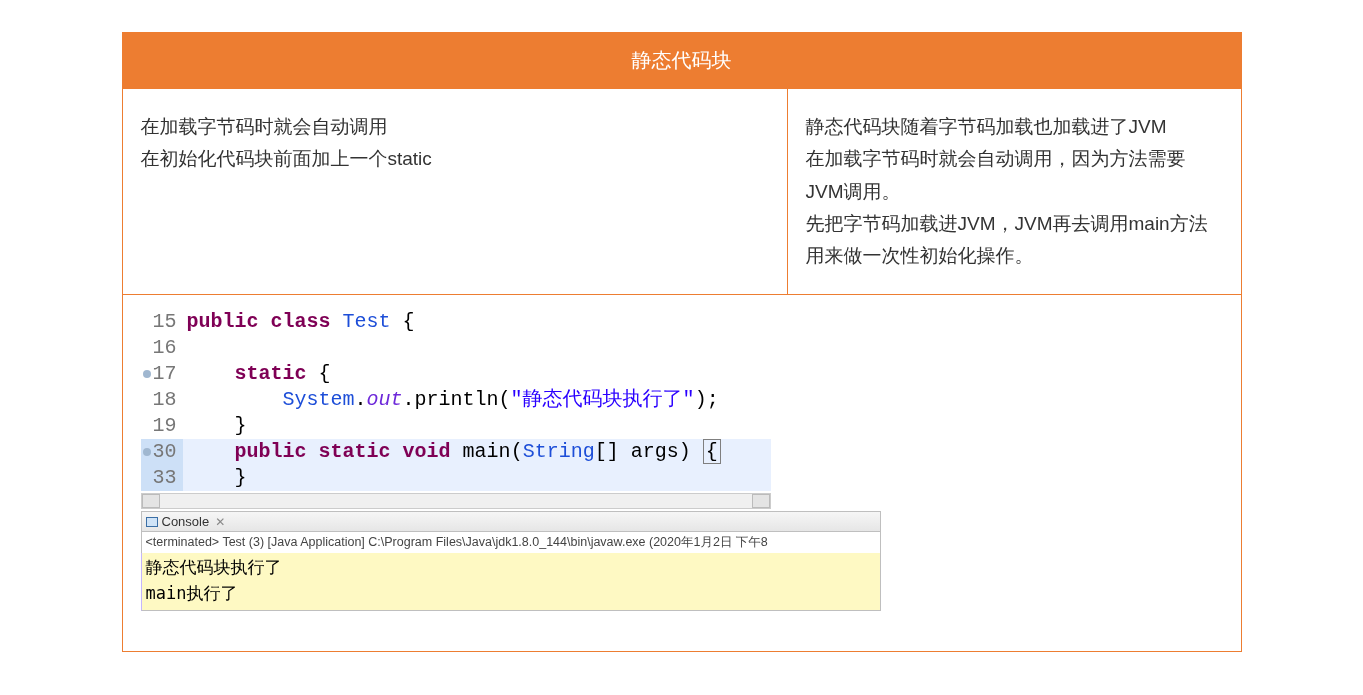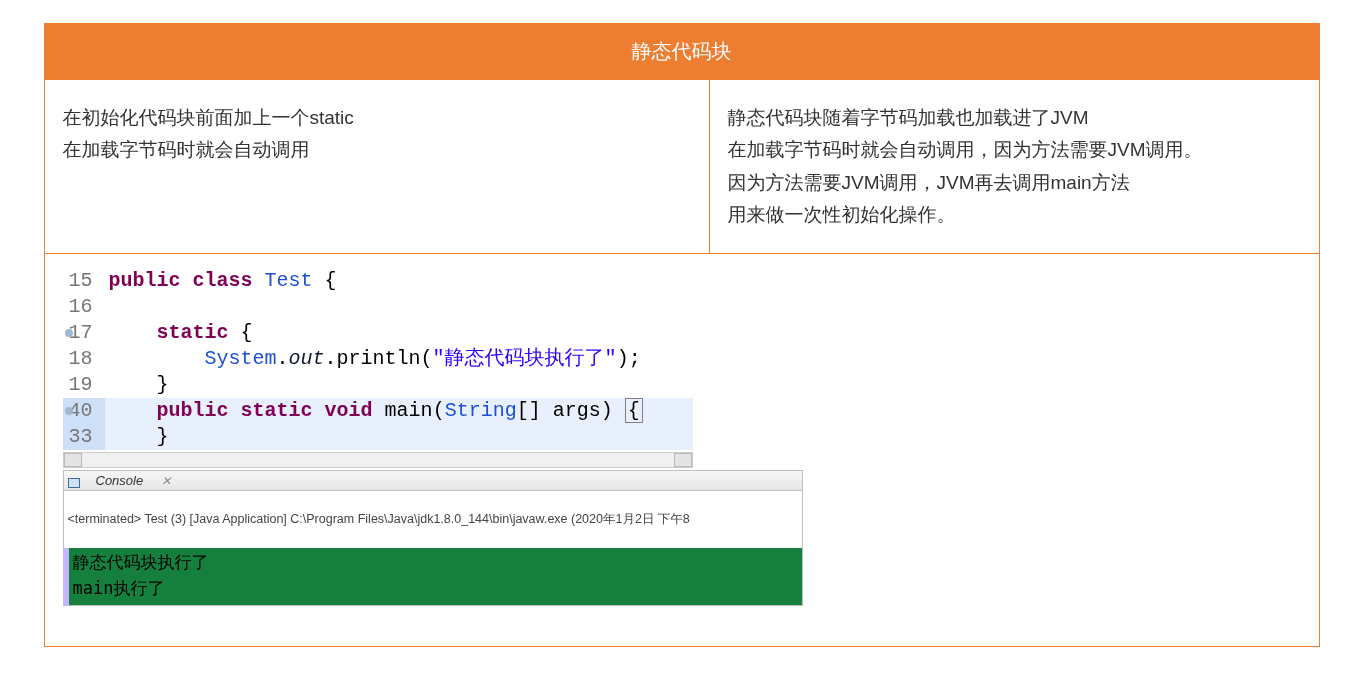--- a/index.html
+++ b/index.html
@@ -5,22 +5,22 @@
   * { box-sizing: border-box; }
   body {
     margin: 0;
     padding: 20px;
     font-family: "Microsoft YaHei", Arial, sans-serif;
     background: #fff;
     font-size: 18px;
     color: #333;
   }
   .wrap {
-    width: 1276px;
-    margin: 3px auto;
+    width: 1120px;
+    margin: 12px auto;
     border: 1px solid #ED7D31;
   }
   .header {
     background: #ED7D31;
     color: #fff;
     text-align: center;
     padding: 14px 0;
     font-size: 20px;
     border-bottom: 1px solid #ED7D31;
   }
@@ -42,21 +42,21 @@
   .editor {
     font-family: Consolas, "Courier New", monospace;
     font-size: 20px;
     line-height: 1.3;
     background: #fff;
     width: 630px;
   }
   .code-line { display: flex; align-items: baseline; }
   .gutter {
     width: 42px;
-    text-align: center;
+    text-align: right;
     color: #777;
     padding-right: 6px;
     user-select: none;
     position: relative;
     flex-shrink: 0;
   }
   .gutter .dot {
     position: absolute;
     left: 2px;
     top: 50%;
@@ -67,21 +67,21 @@
   }
   .code {
     white-space: pre;
     padding-left: 4px;
     flex: 1;
   }
   .hl { background: #e8f0fe; }
   .hl .gutter { background: #cde0f7; }
   .kw { color: #7f0055; font-weight: bold; }
   .typ { color: #1d4ed8; }
-  .fld { color: #0f172a; font-style: italic; }
+  .fld { color: #6d28d9; font-style: italic; }
   .str { color: #2a00ff; }
   .pln { color: #000; }
   .brc { color: #000; }
   .box-brace {
     border: 1px solid #7f7f7f;
     padding: 0 2px;
   }
   .scrollbar {
     height: 16px;
     background: #f0f0f0;
@@ -105,75 +105,74 @@
     margin-top: 2px;
     font-family: Arial, sans-serif;
   }
   .console-tabbar {
     background: linear-gradient(#f6f6f6,#e6e6e6);
     border: 1px solid #bfbfbf;
     padding: 2px 4px;
     font-size: 13px;
     color: #333;
     display: flex;
-    align-items: flex-end;
-    gap: 16px;
-    font-style: italic;
+    align-items: center;
+    gap: 4px;
   }
   .console-icon {
     width: 12px; height: 10px;
     border: 1px solid #3a6ea5;
     background: #cfe3f7;
     display: inline-block;
   }
   .console-close {
     font-size: 12px;
     color: #888;
     margin-left: 2px;
   }
   .console-status {
     font-size: 12.5px;
     color: #444;
-    padding: 20px 4px;
+    padding: 2px 4px;
     background: #fff;
     border-left: 1px solid #bfbfbf;
     border-right: 1px solid #bfbfbf;
     white-space: nowrap;
     overflow: hidden;
   }
   .console-out {
     font-family: Consolas, "SimSun", monospace;
     font-size: 17px;
     color: #000;
     padding: 2px 4px 4px 4px;
     line-height: 1.5;
-    background: #15803d;
-    border-left: 6px solid #c4b5fd;
+    background: #fef9c3;
+    border-left: 1px solid #c4b5fd;
     border-right: 1px solid #bfbfbf;
     border-bottom: 1px solid #bfbfbf;
   }
 </style>
 </head>
 <body>
 
 <div class="wrap">
 
   <div class="header">
     <span>静态代码块</span>
   </div>
 
   <div class="row2">
     <div class="cell-left">
+      <div>在加载字节码时就会自动调用</div>
       <div>在初始化代码块前面加上一个static</div>
-      <div>在加载字节码时就会自动调用</div>
     </div>
     <div class="cell-right">
       <div>静态代码块随着字节码加载也加载进了JVM</div>
       <div>在加载字节码时就会自动调用，因为方法需要JVM调用。</div>
-      <div>因为方法需要JVM调用，JVM再去调用main方法</div>
+      <div>先把字节码加载进JVM，JVM再去调用main方法</div>
       <div>用来做一次性初始化操作。</div>
     </div>
   </div>
 
   <div class="row3">
 
     <div class="editor">
 
       <div class="code-line">
         <div class="gutter"><span>15</span></div>
@@ -194,21 +193,21 @@
         <div class="gutter"><span>18</span></div>
         <div class="code">        <span class="typ">System</span><span class="pln">.</span><span class="fld">out</span><span class="pln">.</span><span class="pln">println</span><span class="pln">(</span><span class="str">"静态代码块执行了"</span><span class="pln">)</span><span class="pln">;</span></div>
       </div>
 
       <div class="code-line">
         <div class="gutter"><span>19</span></div>
         <div class="code">    <span class="brc">}</span></div>
       </div>
 
       <div class="code-line hl">
-        <div class="gutter"><span class="dot"></span><span>40</span></div>
+        <div class="gutter"><span class="dot"></span><span>30</span></div>
         <div class="code">    <span class="kw">public</span><span class="pln"> </span><span class="kw">static</span><span class="pln"> </span><span class="kw">void</span><span class="pln"> </span><span class="pln">main</span><span class="pln">(</span><span class="typ">String</span><span class="pln">[]</span><span class="pln"> </span><span class="pln">args</span><span class="pln">)</span><span class="pln"> </span><span class="brc box-brace">{</span></div>
       </div>
 
 
       <div class="code-line hl">
         <div class="gutter"><span>33</span></div>
         <div class="code">    <span class="brc">}</span></div>
       </div>
 
     </div>

